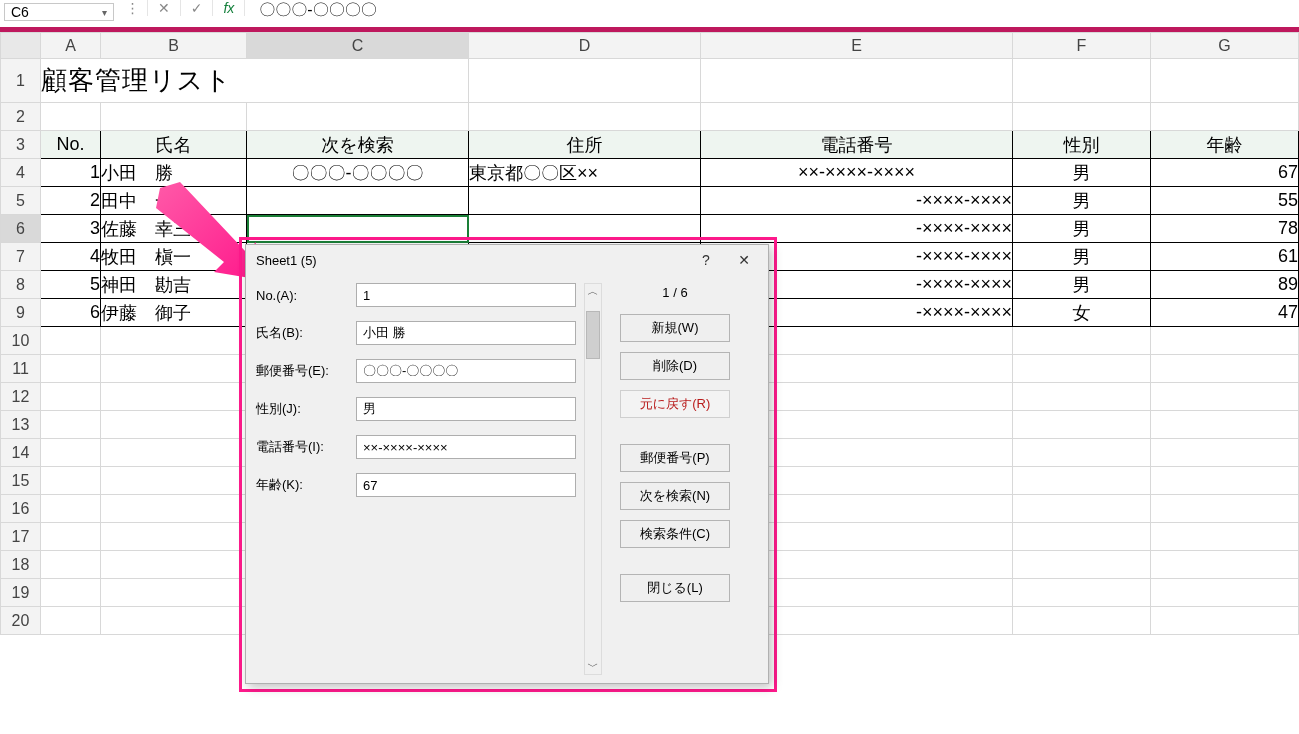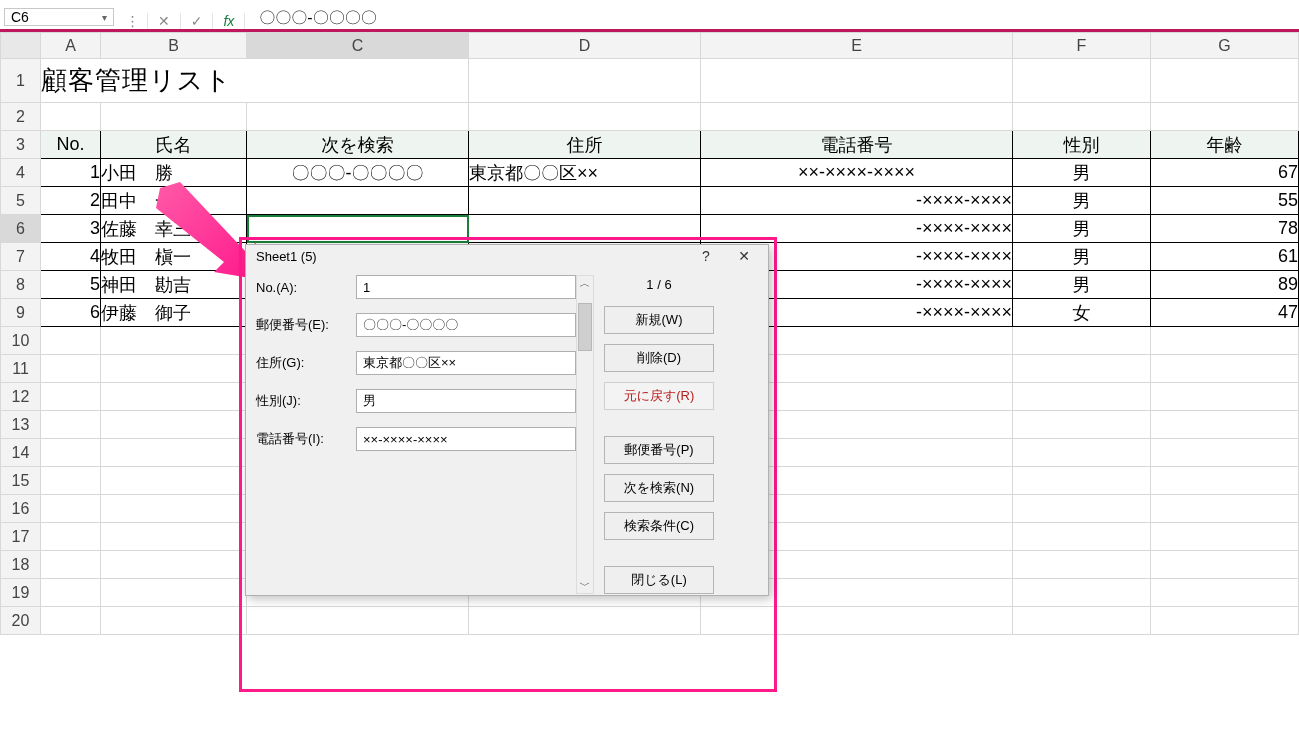--- a/index.html
+++ b/index.html
@@ -10,22 +10,22 @@
     background: #fff;
     color: #000;
     overflow: hidden;
   }
   .app { width: 1299px; height: 734px; position: relative; background:#fff; }
 
   
   .formula-bar {
     height: 32px;
     display: flex;
-    align-items: flex-end;
-    border-bottom: 3px solid #be185d;
+    align-items: flex-start;
+    border-bottom: 5px solid #be185d;
     background: #fff;
   }
   .name-box {
     width: 110px;
     border: 1px solid #c8c8c8;
     margin: 3px 4px;
     display: flex;
     align-items: center;
     justify-content: space-between;
     padding: 0 6px;
@@ -134,21 +134,21 @@
     left:239px; top:237px;
     width:538px; height:455px;
     border:3px solid #ff1a8c;
     pointer-events:none;
   }
 
   
   .dialog {
     position:absolute;
     left:245px; top:244px;
-    width:524px; height:352px;
+    width:524px; height:440px;
     background:#f0f0f0;
     border:1px solid #b0b0b0;
     box-shadow: 3px 3px 10px rgba(0,0,0,0.25);
     font-size: 13px;
     display:flex; flex-direction:column;
   }
   .dlg-title {
     display:flex; align-items:center; justify-content:space-between;
     height:30px;
     padding:0 6px 0 10px;
@@ -158,20 +158,21 @@
   .dlg-title .ctrls button {
     width:36px; height:22px;
     background:transparent; border:none;
     font-size:14px; color:#333;
     cursor:pointer;
   }
   .dlg-body {
     flex:1;
     display:flex;
     padding: 8px 8px 8px 10px;
+    gap: 8px;
   }
   .dlg-fields { width:320px; }
   .fld {
     display:flex; align-items:center;
     margin-bottom: 14px;
   }
   .fld label { width:100px; font-size:13px; }
   .fld input {
     flex:1;
     height:24px;
@@ -491,34 +492,38 @@
         <button>✕</button>
       </span>
     </div>
     <div class="dlg-body">
       <div class="dlg-fields">
         <div class="fld">
           <label>No.(A):</label>
           <input value="1" style="">
         </div>
         <div class="fld">
+          <label>氏名(B):</label>
+          <input value="小田 勝" style="">
+        </div>
+        <div class="fld">
           <label>郵便番号(E):</label>
           <input value="〇〇〇-〇〇〇〇" style="">
-        </div>
-        <div class="fld">
-          <label>住所(G):</label>
-          <input value="東京都〇〇区××" style="">
         </div>
         <div class="fld">
           <label>性別(J):</label>
           <input value="男" style="">
         </div>
         <div class="fld">
           <label>電話番号(I):</label>
           <input value="××-××××-××××" style="">
+        </div>
+        <div class="fld">
+          <label>年齢(K):</label>
+          <input value="67" style="">
         </div>
       </div>
 
       <div class="dlg-scroll">
         <span class="arrow-btn">︿</span>
         <div class="thumb"></div>
         <div style="flex:1"></div>
         <span class="arrow-btn">﹀</span>
       </div>
 

